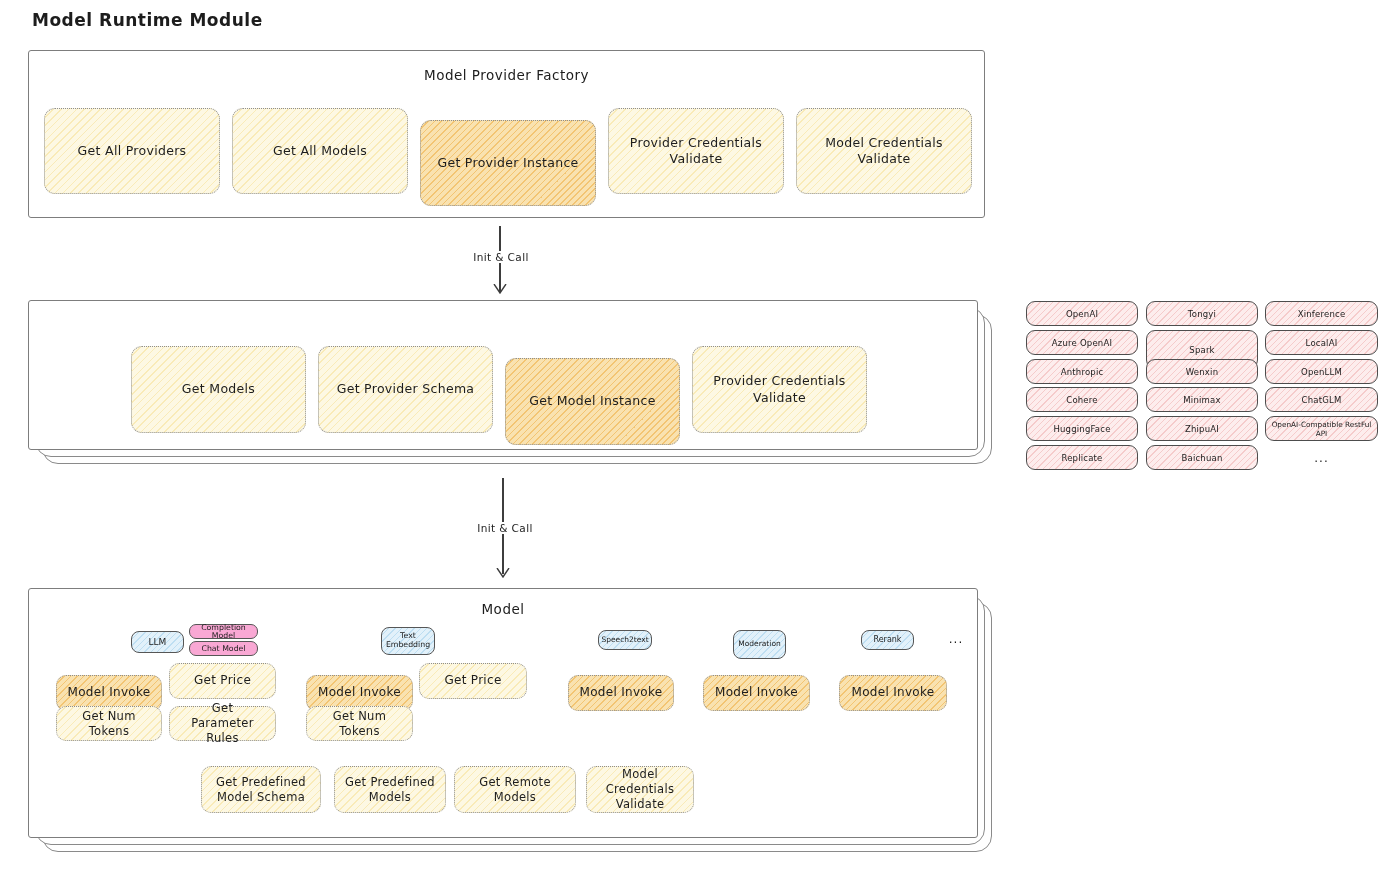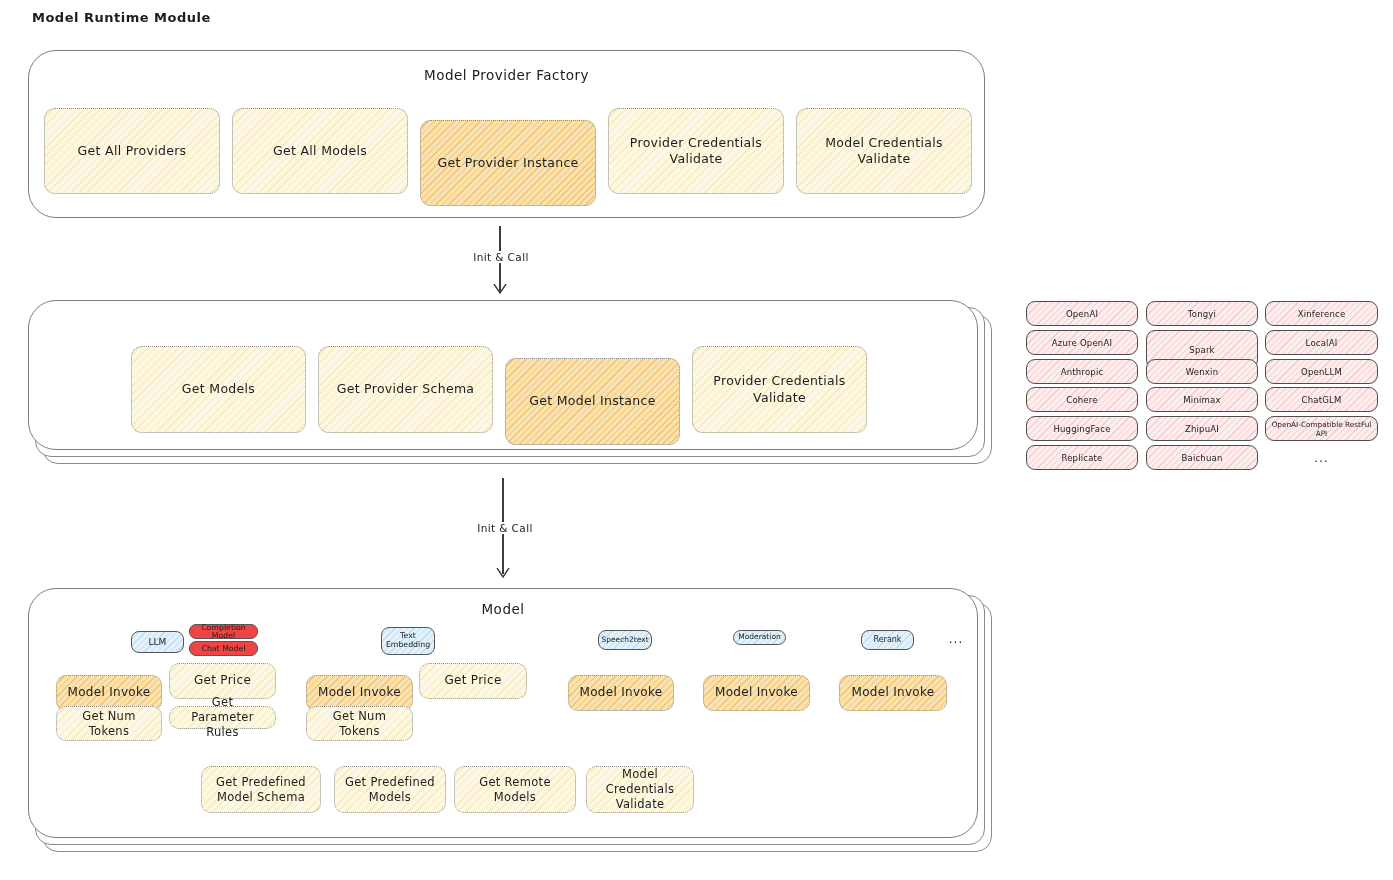--- a/index.html
+++ b/index.html
@@ -1,26 +1,26 @@
 <!DOCTYPE html>
 <html><head>
 <meta charset="utf-8">
 <style>
   html,body{margin:0;padding:0;background:#ffffff;}
   .canvas{
     position:relative;width:1393px;height:880px;background:#ffffff;
     font-family:"DejaVu Sans",sans-serif;color:#1d1d1d;overflow:hidden;
   }
   .page-title{
-    position:absolute;left:32px;top:10px;font-size:13px;font-weight:600;
+    position:absolute;left:32px;top:10px;font-size:17px;font-weight:600;
     letter-spacing:.5px;
   }
   .bigbox{
     position:absolute;background:#ffffff;border:1.6px solid #7d7d7d;
-    border-radius:28px;box-sizing:border-box;text-decoration:underline;
+    border-radius:3px;box-sizing:border-box;text-decoration:underline;
   }
   .echo{
     position:absolute;background:#ffffff;border:1.5px solid #8a8a8a;
     border-radius:16px;box-sizing:border-box;
   }
   .box-title{
     position:absolute;left:0;width:100%;text-align:center;
     font-size:13.5px;letter-spacing:.5px;
   }
   .op{
@@ -57,21 +57,21 @@
     position:absolute;display:flex;align-items:center;justify-content:center;
     border:1.3px solid #565656;border-radius:8px;font-size:8.5px;line-height:1.15;
     text-align:center;box-sizing:border-box;padding:1px 2px;
     background:
       repeating-linear-gradient(135deg, rgba(140,196,230,.42) 0 1px, rgba(0,0,0,0) 1px 4.5px),
       #e2f1fa;
   }
   .whitetab{
     position:absolute;display:flex;align-items:center;justify-content:center;
     border:1.2px solid #565656;border-radius:7px;font-size:7.8px;
-    background:#ef4444;box-sizing:border-box;text-align:center;line-height:1;
+    background:#f9a8d4;box-sizing:border-box;text-align:center;line-height:1;
   }
   .vline{position:absolute;width:1.5px;background:#3d3d3d;}
   .ahead{position:absolute;}
   .arrow-label{
     position:absolute;transform:translateX(-50%);background:#ffffff;
     padding:0 6px;font-size:10.5px;letter-spacing:.4px;white-space:nowrap;
   }
 </style>
 </head>
 <body>
@@ -132,34 +132,34 @@
   <div class="echo" style="left:42px;top:602px;width:950px;height:250px;"></div>
   <div class="echo" style="left:35px;top:595px;width:950px;height:250px;"></div>
   <div class="bigbox" style="left:28px;top:588px;width:950px;height:250px;">
     <div class="box-title" style="top:12px;">Model</div>
 
     <div class="bluetab" style="left:102px;top:42px;width:53px;height:22px;font-size:9px;">LLM</div>
     <div class="whitetab" style="left:160px;top:35px;width:69px;height:15px;">Completion Model</div>
     <div class="whitetab" style="left:160px;top:52px;width:69px;height:15px;">Chat Model</div>
     <div class="bluetab" style="left:352px;top:38px;width:54px;height:28px;font-size:7.8px;">Text Embedding</div>
     <div class="bluetab" style="left:569px;top:41px;width:54px;height:20px;font-size:7.5px;">Speech2text</div>
-    <div class="bluetab" style="left:704px;top:41px;width:53px;height:15px;font-size:7.5px;">Moderation</div>
+    <div class="bluetab" style="left:704px;top:41px;width:53px;height:29px;font-size:7.5px;">Moderation</div>
     <div class="bluetab" style="left:832px;top:41px;width:53px;height:20px;font-size:8px;">Rerank</div>
     <div class="plaincell" style="left:912px;top:40px;width:30px;height:20px;">...</div>
 
     <div class="op orange" style="left:27px;top:74px;width:106px;height:36px;border-radius:10px;font-size:12px;">Model Invoke</div>
     <div class="op yellow" style="left:140px;top:74px;width:107px;height:36px;border-radius:10px;font-size:12px;">Get Price</div>
     <div class="op orange" style="left:277px;top:74px;width:107px;height:36px;border-radius:10px;font-size:12px;">Model Invoke</div>
     <div class="op yellow" style="left:390px;top:74px;width:108px;height:36px;border-radius:10px;font-size:12px;">Get Price</div>
     <div class="op orange" style="left:539px;top:74px;width:106px;height:36px;border-radius:10px;font-size:12px;">Model Invoke</div>
     <div class="op orange" style="left:674px;top:74px;width:107px;height:36px;border-radius:10px;font-size:12px;">Model Invoke</div>
     <div class="op orange" style="left:810px;top:74px;width:108px;height:36px;border-radius:10px;font-size:12px;">Model Invoke</div>
 
     <div class="op yellow" style="left:27px;top:117px;width:106px;height:35px;border-radius:10px;font-size:11.5px;padding:2px 4px;">Get Num Tokens</div>
-    <div class="op yellow" style="left:140px;top:117px;width:107px;height:23px;border-radius:10px;font-size:11.5px;padding:2px 16px;">Get Parameter Rules</div>
+    <div class="op yellow" style="left:140px;top:117px;width:107px;height:35px;border-radius:10px;font-size:11.5px;padding:2px 16px;">Get Parameter Rules</div>
     <div class="op yellow" style="left:277px;top:117px;width:107px;height:35px;border-radius:10px;font-size:11.5px;padding:2px 4px;">Get Num Tokens</div>
 
     <div class="op yellow" style="left:172px;top:177px;width:120px;height:47px;border-radius:10px;font-size:11.5px;padding:2px 4px;">Get Predefined Model Schema</div>
     <div class="op yellow" style="left:305px;top:177px;width:112px;height:47px;border-radius:10px;font-size:11.5px;padding:2px 4px;">Get Predefined Models</div>
     <div class="op yellow" style="left:425px;top:177px;width:122px;height:47px;border-radius:10px;font-size:11.5px;padding:2px 4px;">Get Remote Models</div>
     <div class="op yellow" style="left:557px;top:177px;width:108px;height:47px;border-radius:10px;font-size:11.5px;padding:2px 4px;">Model Credentials Validate</div>
   </div>
 
 </div>
 

